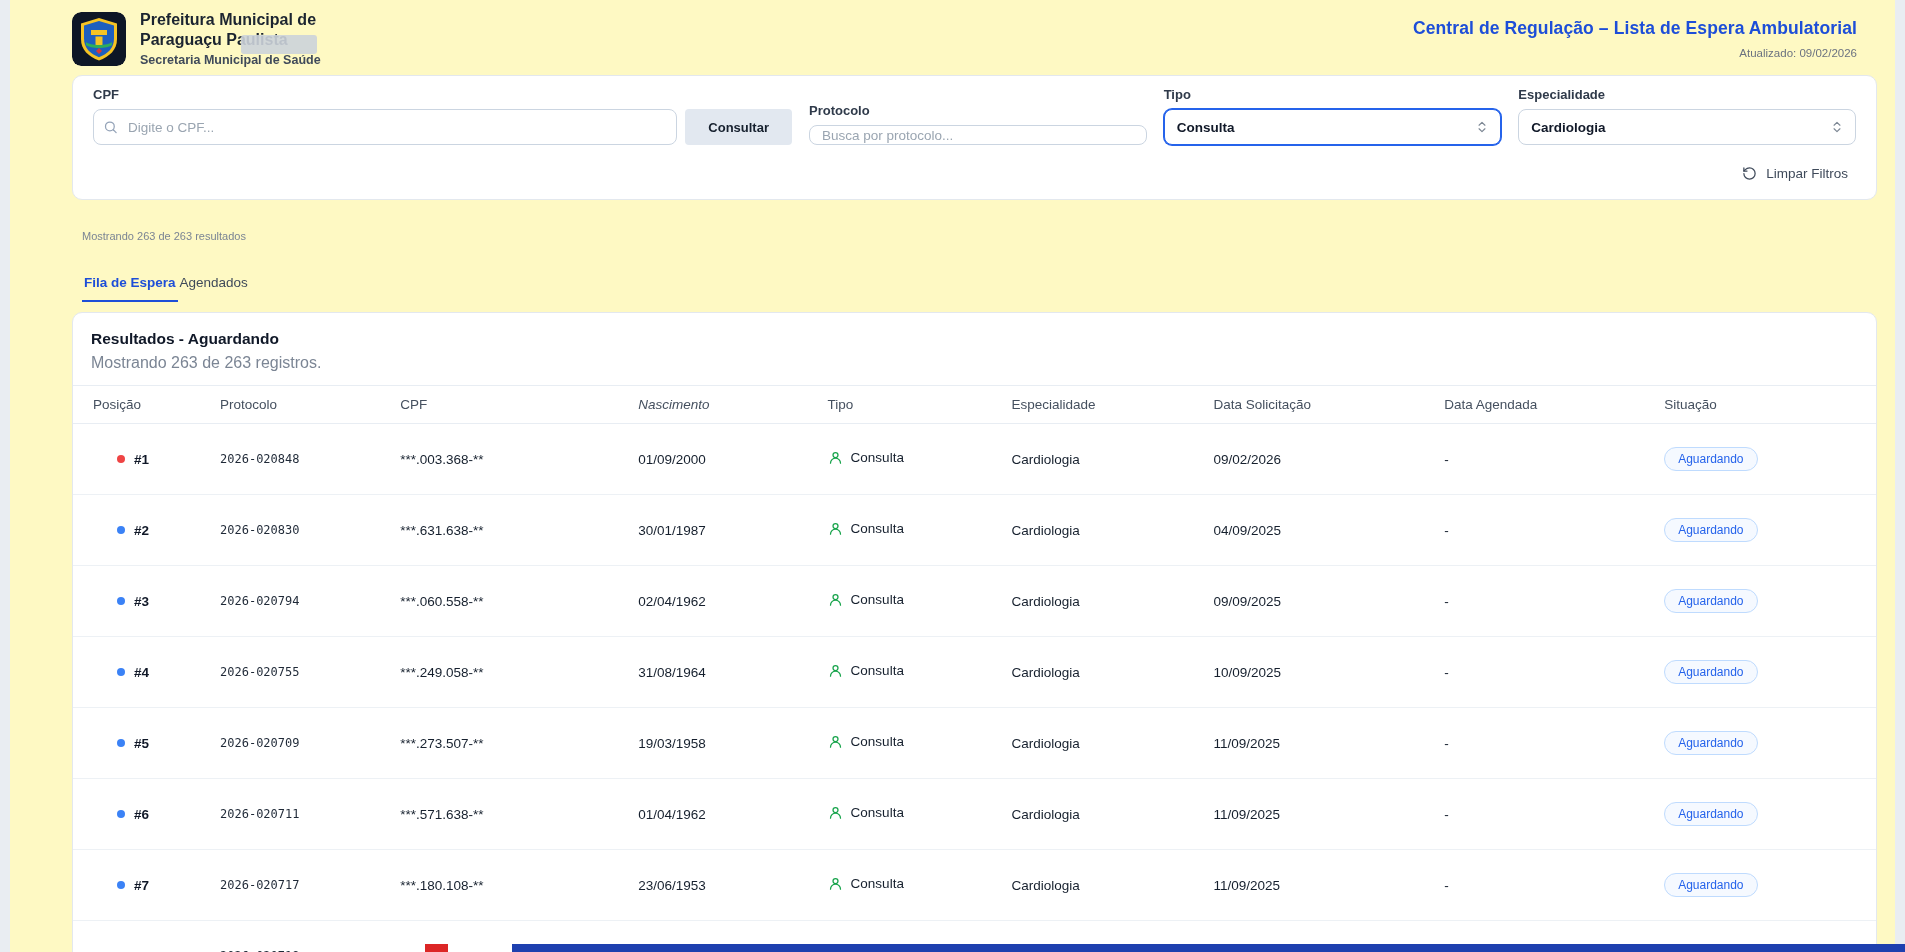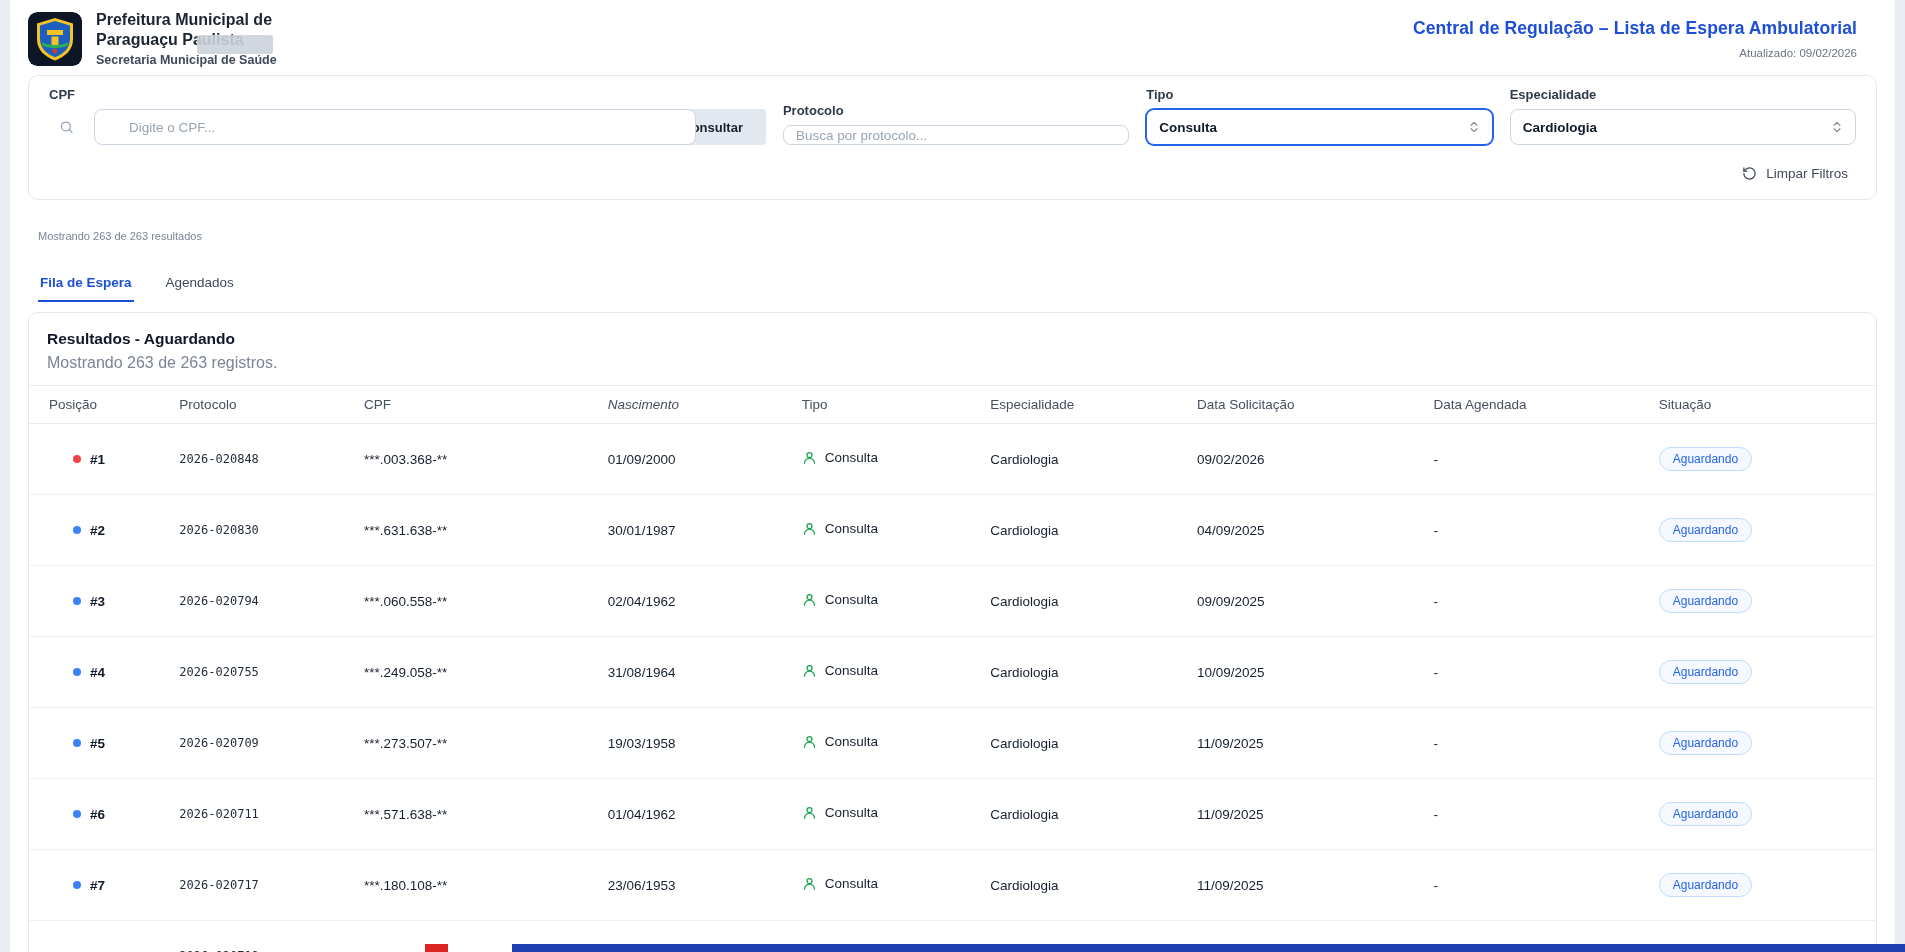--- a/index.html
+++ b/index.html
@@ -11,54 +11,54 @@
     --dot-red:#ef4444;
     --dot-blue:#3b82f6;
     --type-icon:#16a34a;
     --strip-red:#dc2626;
     --strip-blue:#1e40af;
   }
   *{box-sizing:border-box;}
   html,body{margin:0;padding:0;}
   body{background:#d9dfe7;font-family:"Liberation Sans",sans-serif;}
   .page{position:relative;width:1905px;height:952px;overflow:hidden;background:#e9edf2;}
-  .surface{position:absolute;left:10px;right:10px;top:0;bottom:0;background:#ffffff;overflow:hidden;}
+  .surface{position:absolute;left:10px;right:10px;top:0;bottom:0;background:#fef9c3;overflow:hidden;padding-left:44px;}
 
   
   .topbar{display:flex;align-items:center;padding:10px 26px 6px 18px;}
   .logo{width:54px;height:54px;border-radius:9px;overflow:hidden;flex:0 0 auto;}
   .org{margin-left:14px;position:relative;}
   .org .l1{font-size:16px;font-weight:bold;color:#1b2430;line-height:1.25;}
   .org .sub{font-size:12.5px;color:#3f4a5a;font-weight:600;margin-top:3px;}
   .redacted{position:absolute;left:101px;top:25px;width:76px;height:19px;background:#ccd3da;border-radius:3px;opacity:.9;}
   .head-right{margin-left:auto;text-align:right;padding-right:12px;}
   .app-title{color:var(--accent);font-size:17.5px;font-weight:bold;letter-spacing:.1px;margin-left:28px;}
   .updated{color:#6b7280;font-size:11.5px;margin-top:8px;}
 
   
   .filters{margin:2px 18px 0;border:1px solid #e3e8ee;border-radius:10px;padding:11px 20px 14px;background:#fff;}
   .filter-row{display:flex;gap:17px;align-items:flex-end;}
   .fg{display:flex;flex-direction:column;flex:1;}
   .fg-cpf{flex:2.07;}
   .fg .flabel{font-size:13px;font-weight:600;color:#2f3a4a;margin-bottom:7px;}
   .cpf-line{display:flex;align-items:center;}
   .cpf-wrap{position:relative;flex:1;}
-  .cpf-wrap input{width:100%;height:36px;border:1px solid #cbd5e1;border-radius:8px;padding:0 12px 0 34px;font-size:13.5px;color:#111827;font-family:"Liberation Sans",sans-serif;outline:none;margin-left:45px;}
+  .cpf-wrap input{width:100%;height:36px;border:1px solid #cbd5e1;border-radius:8px;padding:0 12px 0 34px;font-size:13.5px;color:#111827;font-family:"Liberation Sans",sans-serif;outline:none;}
   .txt-input{width:100%;height:20px;border:1px solid #cbd5e1;border-radius:8px;padding:0 12px;font-size:13.5px;color:#111827;font-family:"Liberation Sans",sans-serif;outline:none;}
   input::placeholder{color:#9aa5b1;}
   .search-ic{position:absolute;left:10px;top:50%;transform:translateY(-50%);display:flex;}
   .btn-consultar{height:36px;margin-left:8px;padding:0 23px;background:#e2e8f0;color:#16202e;font-size:13px;font-weight:600;border:none;border-radius:4px;cursor:pointer;font-family:"Liberation Sans",sans-serif;}
   .select{height:36px;border:1px solid #cbd5e1;border-radius:8px;display:flex;align-items:center;justify-content:space-between;padding:0 11px 0 12px;font-size:13.5px;font-weight:600;color:#101828;cursor:pointer;background:#fff;}
   .select.focused{border-color:var(--focus);box-shadow:0 0 0 1px var(--focus);}
   .limpar-row{display:flex;justify-content:flex-end;margin-top:17px;}
   .btn-limpar{display:flex;align-items:center;gap:9px;background:none;border:none;color:#3f4a5a;font-size:13.5px;font-weight:500;cursor:pointer;font-family:"Liberation Sans",sans-serif;padding:4px 8px;}
 
   
   .summary{margin:30px 28px 0;color:#7b8594;font-size:11px;}
-  .tabs{display:flex;gap:30px;margin:27px 18px 0;padding:0 10px;}
+  .tabs{display:flex;margin:27px 18px 0;padding:0 10px;}
   .tab{font-size:13.5px;color:#3f4a5a;font-weight:500;padding:6px 2px 10px;border-bottom:2.5px solid transparent;cursor:pointer;}
   .tab.active{color:var(--accent);font-weight:600;border-bottom-color:var(--accent);}
 
   
   .results-card{margin:10px 18px 0;border:1px solid #e3e8ee;border-radius:10px;background:#fff;}
   .card-head{padding:17px 18px 13px;}
   .card-title{font-size:15.5px;font-weight:bold;color:#101828;}
   .card-sub{font-size:16px;color:#7b8594;margin-top:6px;}
   table{width:100%;border-collapse:collapse;}
   thead th{text-align:left;font-size:13.5px;font-weight:500;color:#45505f;padding:11px 10px;border-top:1px solid #e8edf3;border-bottom:1px solid #e8edf3;white-space:nowrap;}

